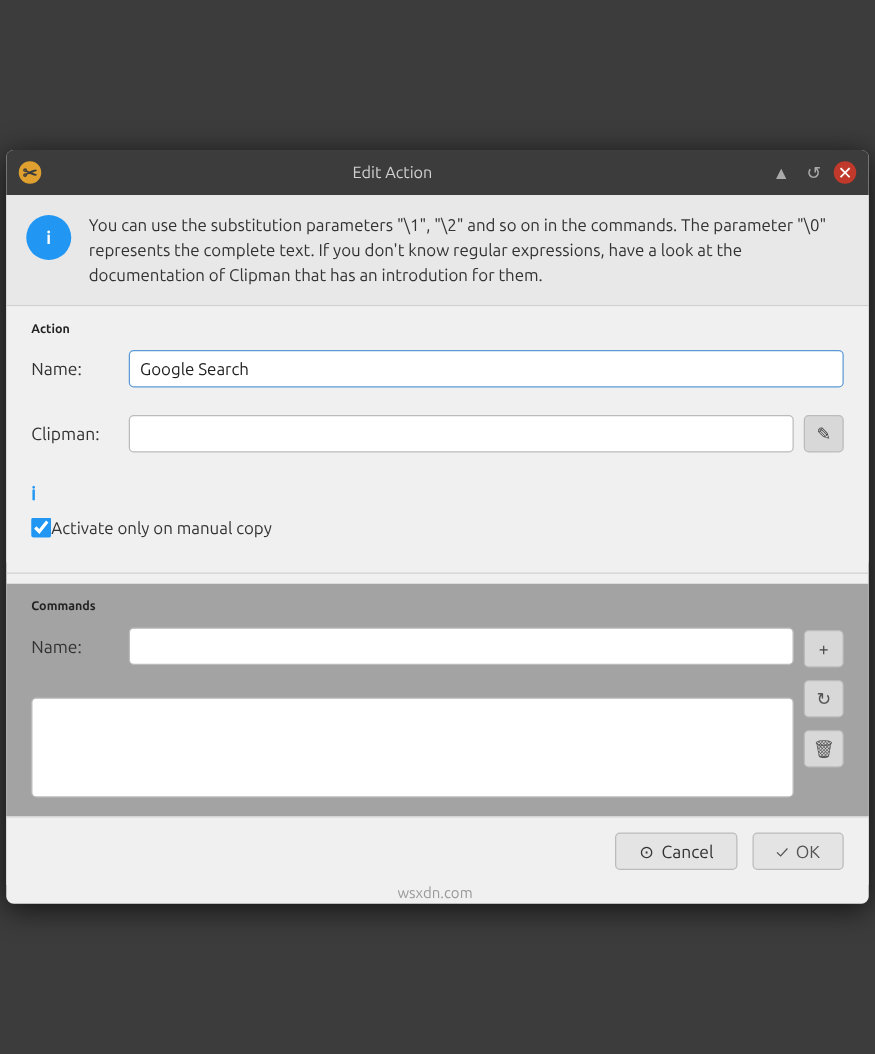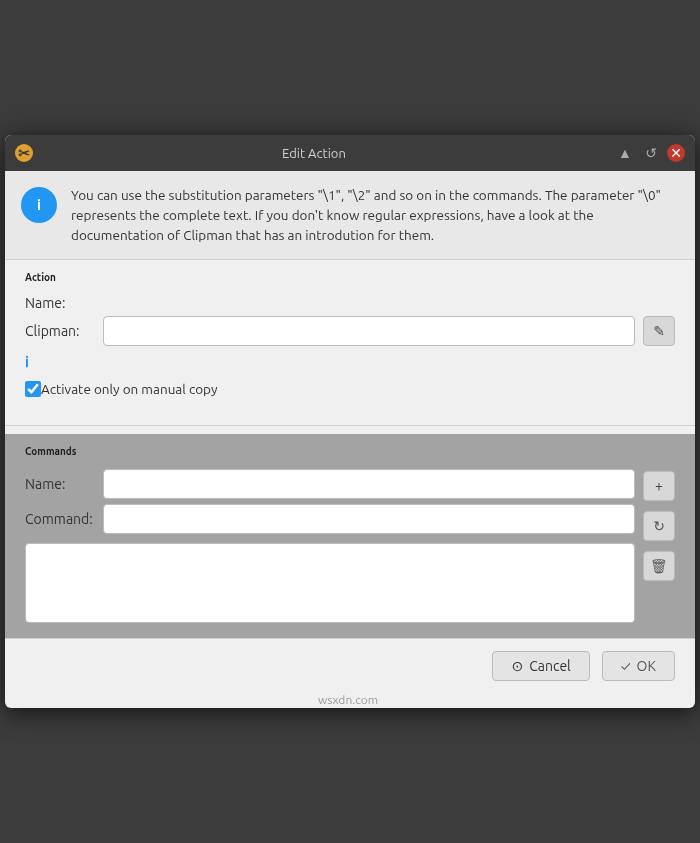--- a/index.html
+++ b/index.html
@@ -132,21 +132,21 @@
     .section-title {
       font-weight: bold;
       font-size: 10px;
       color: #222;
       margin-bottom: 12px;
     }
 
     .form-row {
       display: flex;
       align-items: center;
-      margin-bottom: 5px;
+      margin-bottom: 22px;
       gap: 8px;
     }
 
     .form-label {
       width: 70px;
       color: #333;
       text-align: left;
       flex-shrink: 0;
     }
 
@@ -334,20 +334,21 @@
       <span>i</span>
     </div>
     <div class="info-text">You can use the substitution parameters "\1", "\2" and so on in the commands. The parameter "\0" represents the complete text. If you don't know regular expressions, have a look at the documentation of Clipman that has an introdution for them.</div>
   </div>
 
   <div class="section">
     <div class="section-title">Action</div>
 
     <div class="form-row">
       <span class="form-label">Name:</span>
+      <input class="form-input active" type="text" value="Google Search" style="">
     </div>
 
     <div class="form-row">
       <span class="form-label">Clipman:</span>
       <input class="form-input" type="text" value="" style="">
       <div class="icon-button">
         <span>✎</span>
       </div>
     </div>
 
@@ -368,24 +369,20 @@
 
     <div class="commands-grid">
       <div class="commands-left">
         
         <div class="form-row">
           <span class="form-label">Name:</span>
           <input class="form-input" type="text" value="" style="">
         </div>
 
         
-        <div class="form-row">
-          <span class="form-label">Command:</span>
-          <input class="form-input" type="text" value="" style="">
-        </div>
 
         
         <textarea class="text-area" style=""></textarea>
       </div>
 
       <div class="command-row-right">
         <div class="icon-button">
           <span>+</span>
         </div>
         <div class="icon-button reload-btn">

